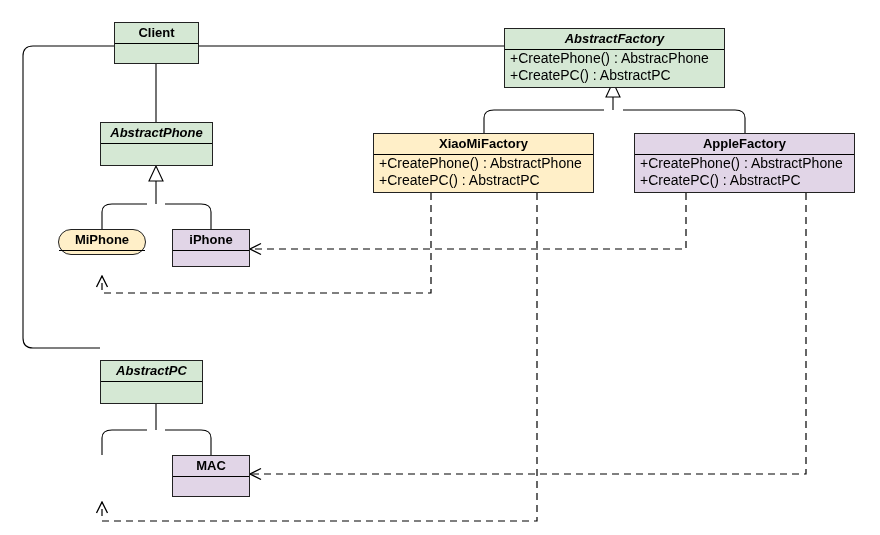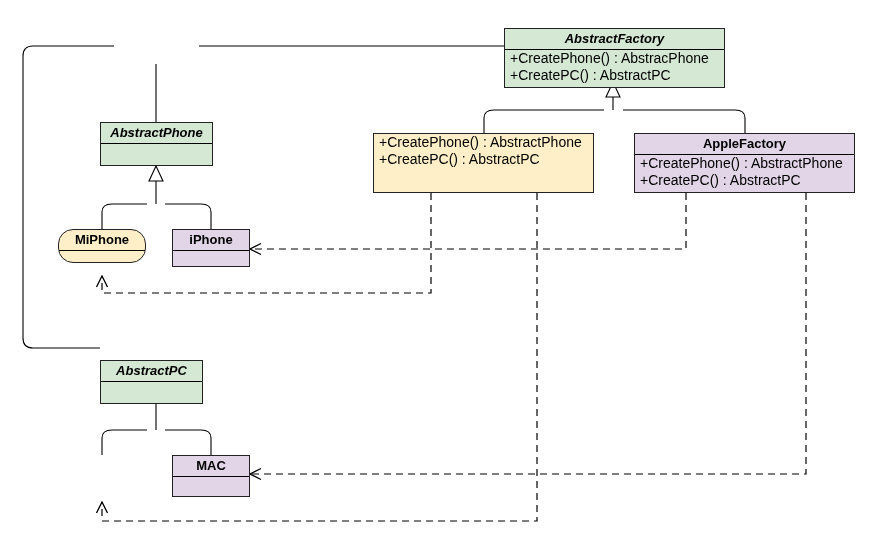--- a/index.html
+++ b/index.html
@@ -97,50 +97,55 @@
 
     <path d="M 686 193 L 686 249 L 250 249" fill="none" stroke="#000000" stroke-width="1.2" stroke-dasharray="7 5" marker-end="url(#openArrow)"></path>
 
     <path d="M 431 193 L 431 293 L 102 293 L 102 276" fill="none" stroke="#000000" stroke-width="1.2" stroke-dasharray="7 5" marker-end="url(#openArrow)"></path>
 
     <path d="M 806 193 L 806 474 L 250 474" fill="none" stroke="#000000" stroke-width="1.2" stroke-dasharray="7 5" marker-end="url(#openArrow)"></path>
 
     <path d="M 537 193 L 537 521 L 102 521 L 102 502" fill="none" stroke="#000000" stroke-width="1.2" stroke-dasharray="7 5" marker-end="url(#openArrow)"></path>
   </svg>
 
+  <div class="uml-class green" style="left:114px; top:22px; width:85px; height:42px;">
+    <div class="uml-title bold">Client</div>
+    <div class="uml-body empty"></div>
+  </div>
 
   <div class="uml-class green" style="left:504px; top:28px; width:221px; height:60px;">
     <div class="uml-title italic">AbstractFactory</div>
     <div class="uml-body">
       <div class="uml-row">+CreatePhone() : AbstracPhone</div>
       <div class="uml-row">+CreatePC() : AbstractPC</div>
     </div>
   </div>
 
   <div class="uml-class yellow" style="left:373px; top:133px; width:221px; height:60px;">
+    <div class="uml-title bold">XiaoMiFactory</div>
     <div class="uml-body">
       <div class="uml-row">+CreatePhone() : AbstractPhone</div>
       <div class="uml-row">+CreatePC() : AbstractPC</div>
     </div>
   </div>
 
   <div class="uml-class purple" style="left:634px; top:133px; width:221px; height:60px;">
     <div class="uml-title bold">AppleFactory</div>
     <div class="uml-body">
       <div class="uml-row">+CreatePhone() : AbstractPhone</div>
       <div class="uml-row">+CreatePC() : AbstractPC</div>
     </div>
   </div>
 
   <div class="uml-class green" style="left:100px; top:122px; width:113px; height:44px;">
     <div class="uml-title italic">AbstractPhone</div>
     <div class="uml-body empty"></div>
   </div>
 
-  <div class="uml-class yellow" style="left:58px; top:229px; width:88px; height:34px;border-radius:15px;">
+  <div class="uml-class yellow" style="left:58px; top:229px; width:88px; height:26px;border-radius:15px;">
     <div class="uml-title bold">MiPhone</div>
     <div class="uml-body empty"></div>
   </div>
 
   <div class="uml-class purple" style="left:172px; top:229px; width:78px; height:38px;">
     <div class="uml-title bold">iPhone</div>
     <div class="uml-body empty"></div>
   </div>
 
   <div class="uml-class green" style="left:100px; top:336px; width:103px; height:44px;margin-top:24px;">

